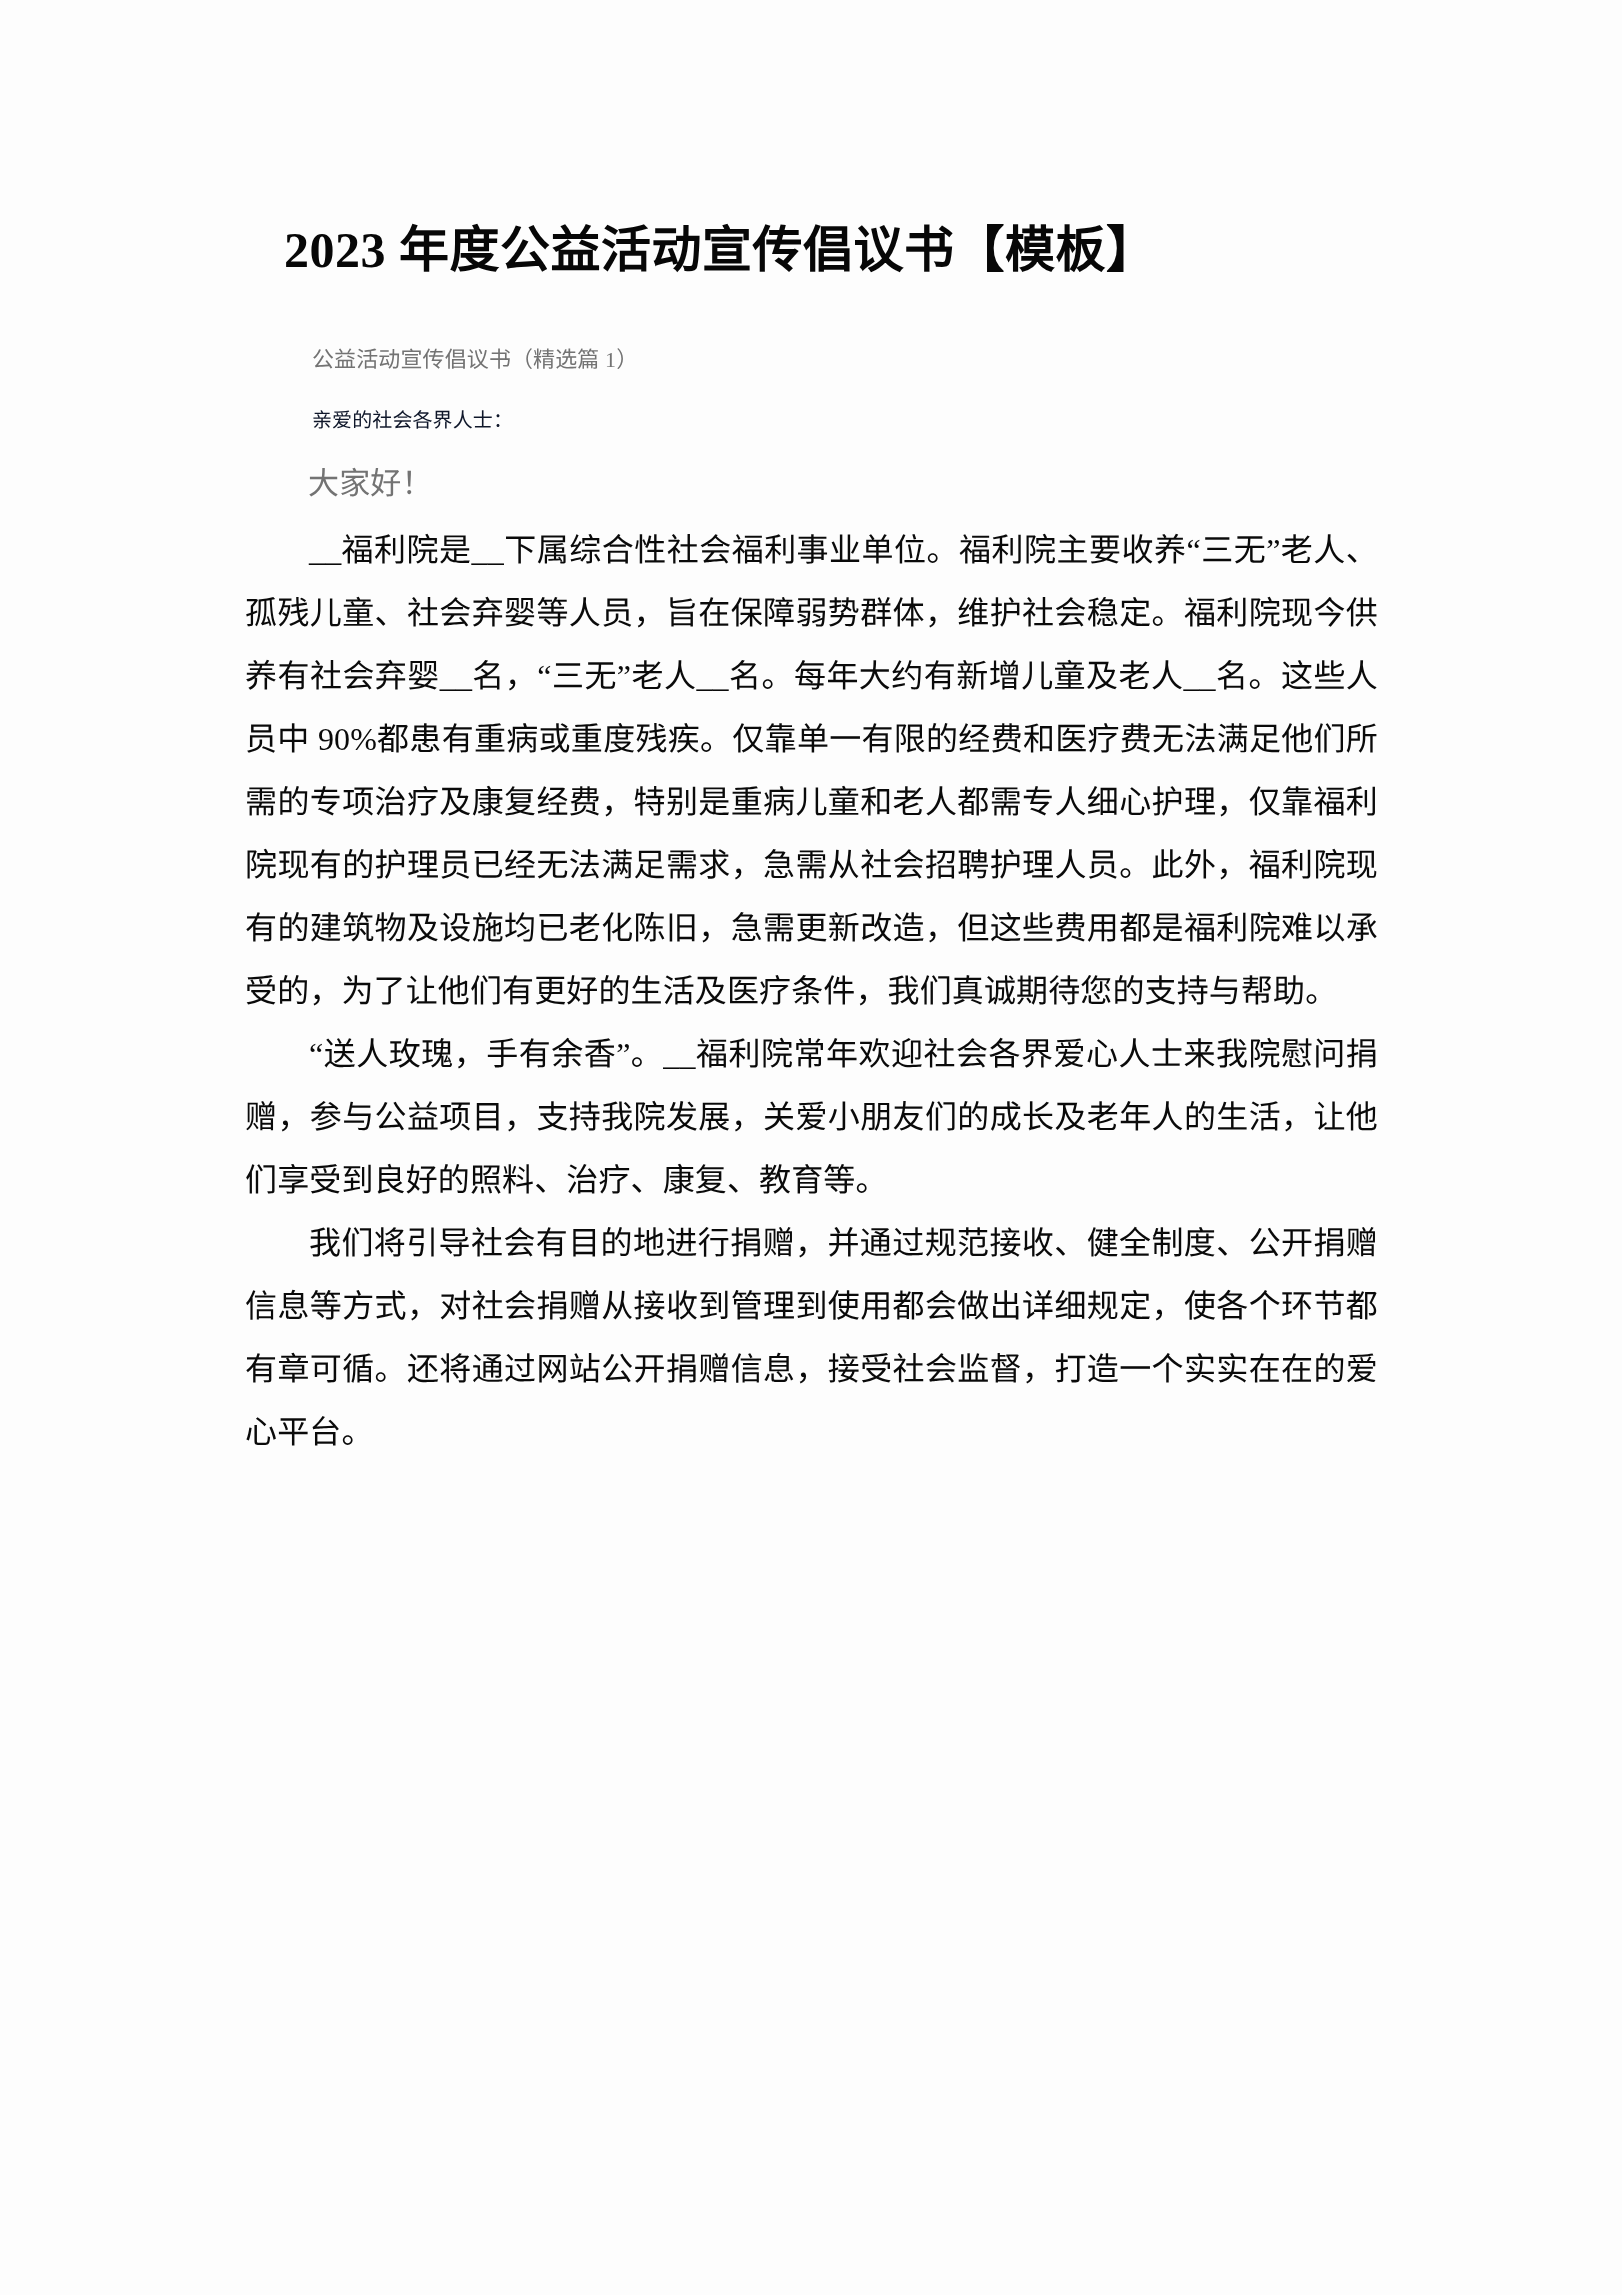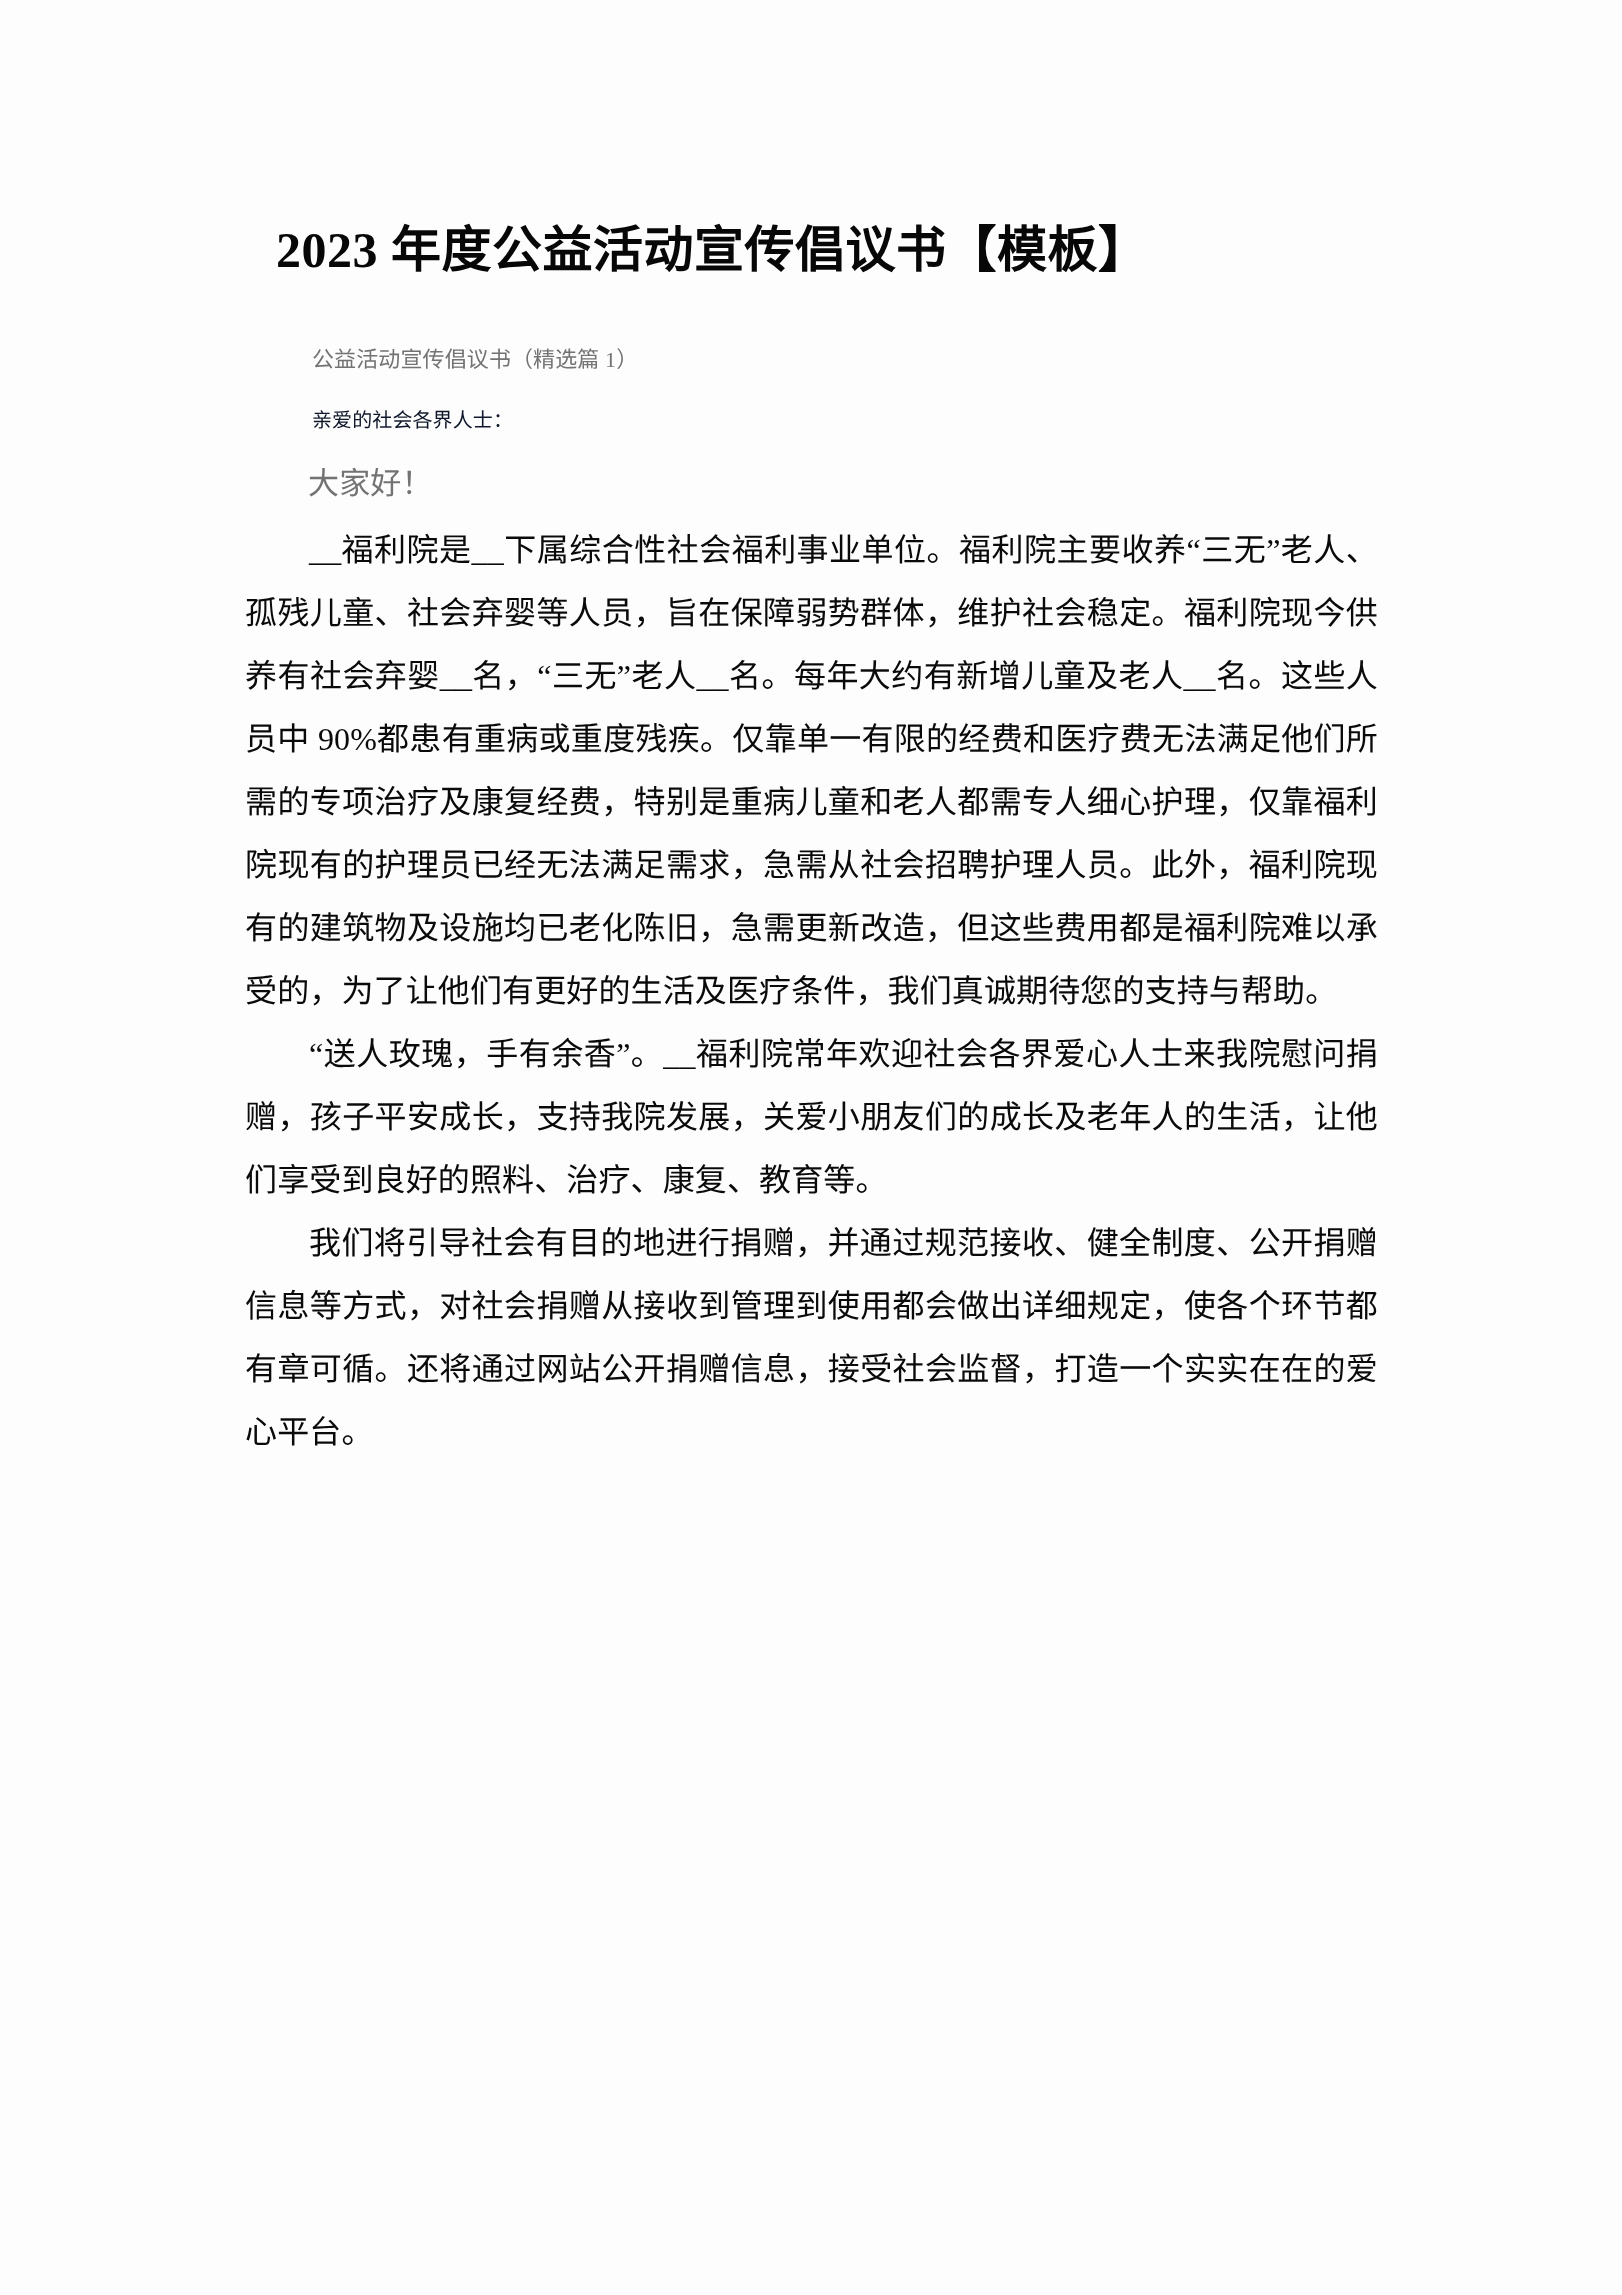--- a/index.html
+++ b/index.html
@@ -17,21 +17,21 @@
     overflow: hidden;
     box-sizing: border-box;
     font-family: "Liberation Serif", "DejaVu Serif", serif;
     color: #000000;
     -webkit-font-smoothing: antialiased;
   }
 
   
   .doc-title {
     position: absolute;
-    left: 276px;
+    left: 284px;
     top: 185px;
     width: 1112px;
     font-family: "Liberation Serif", "DejaVu Serif", serif;
     font-size: 50px;
     font-weight: bold;
     line-height: 1.25;
     letter-spacing: 0.01em;
     color: #070707;
     white-space: nowrap;
   }
@@ -106,21 +106,21 @@
 
     <div class="salutation">亲爱的社会各界人士：</div>
 
     <div class="greeting">大家好！</div>
 
     <div class="gap-sm"></div>
 
 
     <p class="para">__福利院是__下属综合性社会福利事业单位。福利院主要收养“三无”老人、孤残儿童、社会弃婴等人员，旨在保障弱势群体，维护社会稳定。福利院现今供养有社会弃婴__名，“三无”老人__名。每年大约有新增儿童及老人__名。这些人员中 90%都患有重病或重度残疾。仅靠单一有限的经费和医疗费无法满足他们所需的专项治疗及康复经费，特别是重病儿童和老人都需专人细心护理，仅靠福利院现有的护理员已经无法满足需求，急需从社会招聘护理人员。此外，福利院现有的建筑物及设施均已老化陈旧，急需更新改造，但这些费用都是福利院难以承受的，为了让他们有更好的生活及医疗条件，我们真诚期待您的支持与帮助。</p>
 
-    <p class="para">“送人玫瑰，手有余香”。__福利院常年欢迎社会各界爱心人士来我院慰问捐赠，孩子平安成长，支持我院发展，关爱小朋友们的成长及老年人的生活，让他们享受到良好的照料、治疗、康复、教育等。</p>
+    <p class="para">“送人玫瑰，手有余香”。__福利院常年欢迎社会各界爱心人士来我院慰问捐赠，参与公益项目，支持我院发展，关爱小朋友们的成长及老年人的生活，让他们享受到良好的照料、治疗、康复、教育等。</p>
 
     <p class="para">我们将引导社会有目的地进行捐赠，并通过规范接收、健全制度、公开捐赠信息等方式，对社会捐赠从接收到管理到使用都会做出详细规定，使各个环节都有章可循。还将通过网站公开捐赠信息，接受社会监督，打造一个实实在在的爱心平台。</p>
 
 
   </div>
 
 </div>
 
 
 </body></html>

